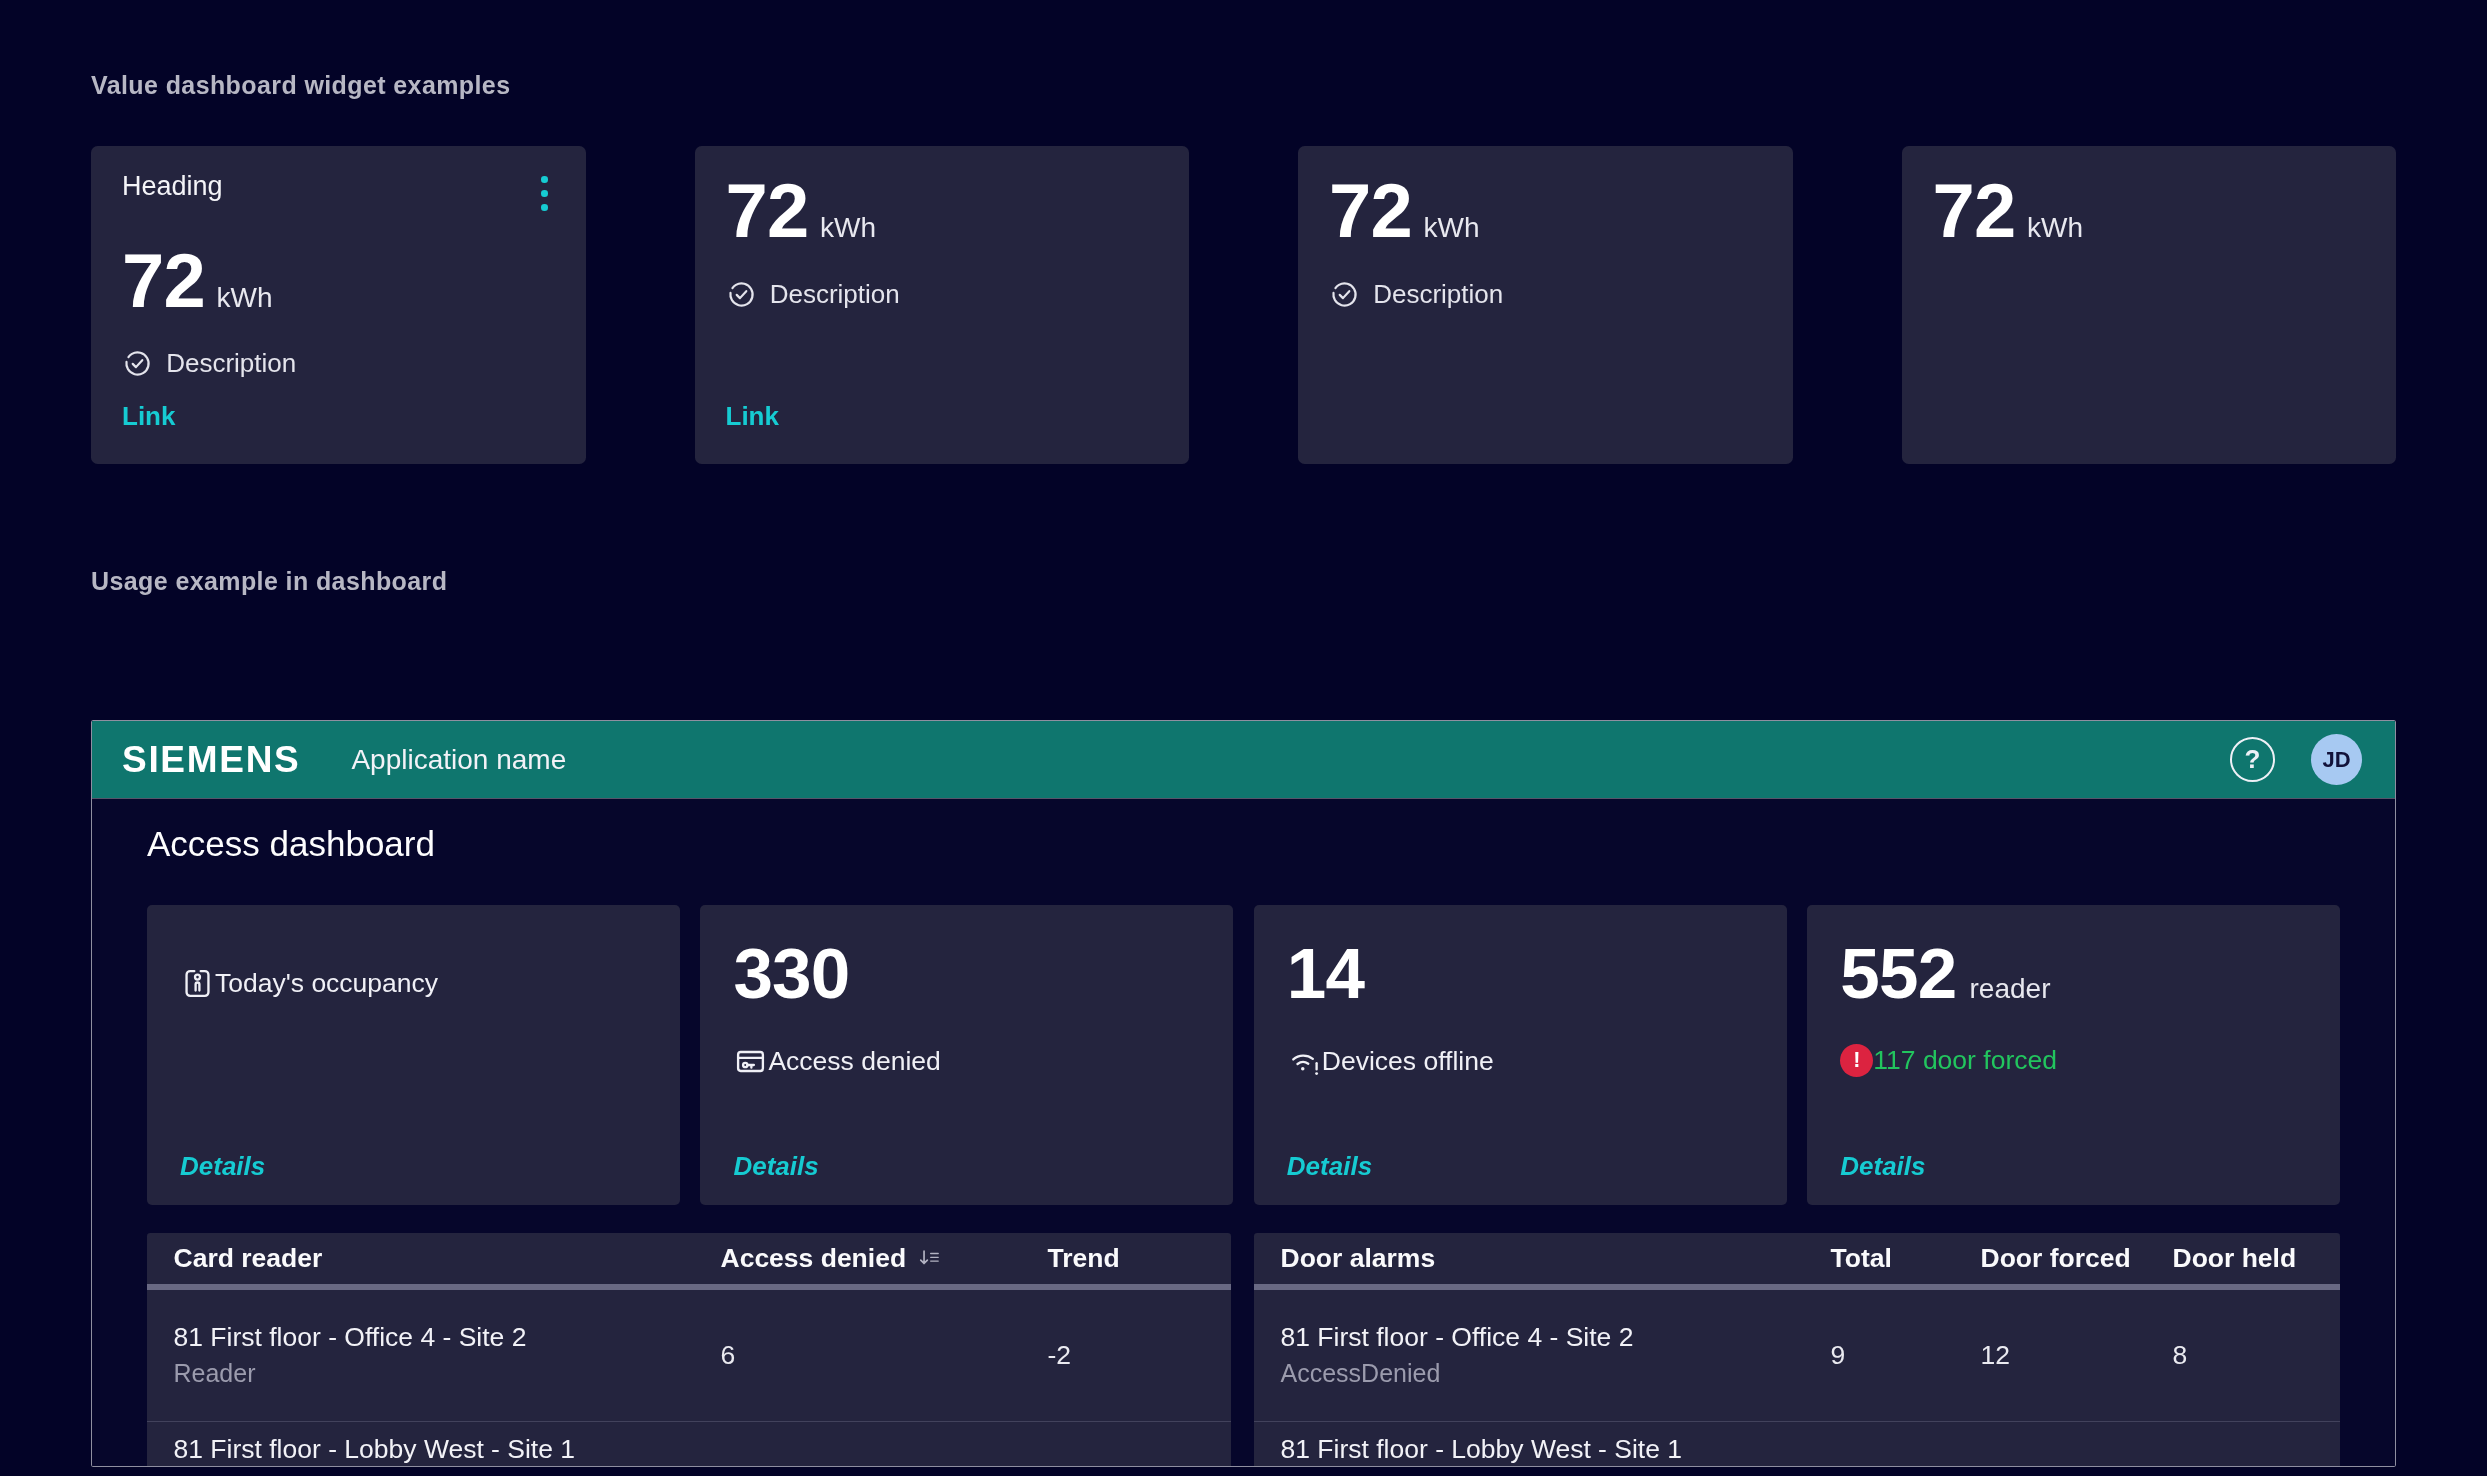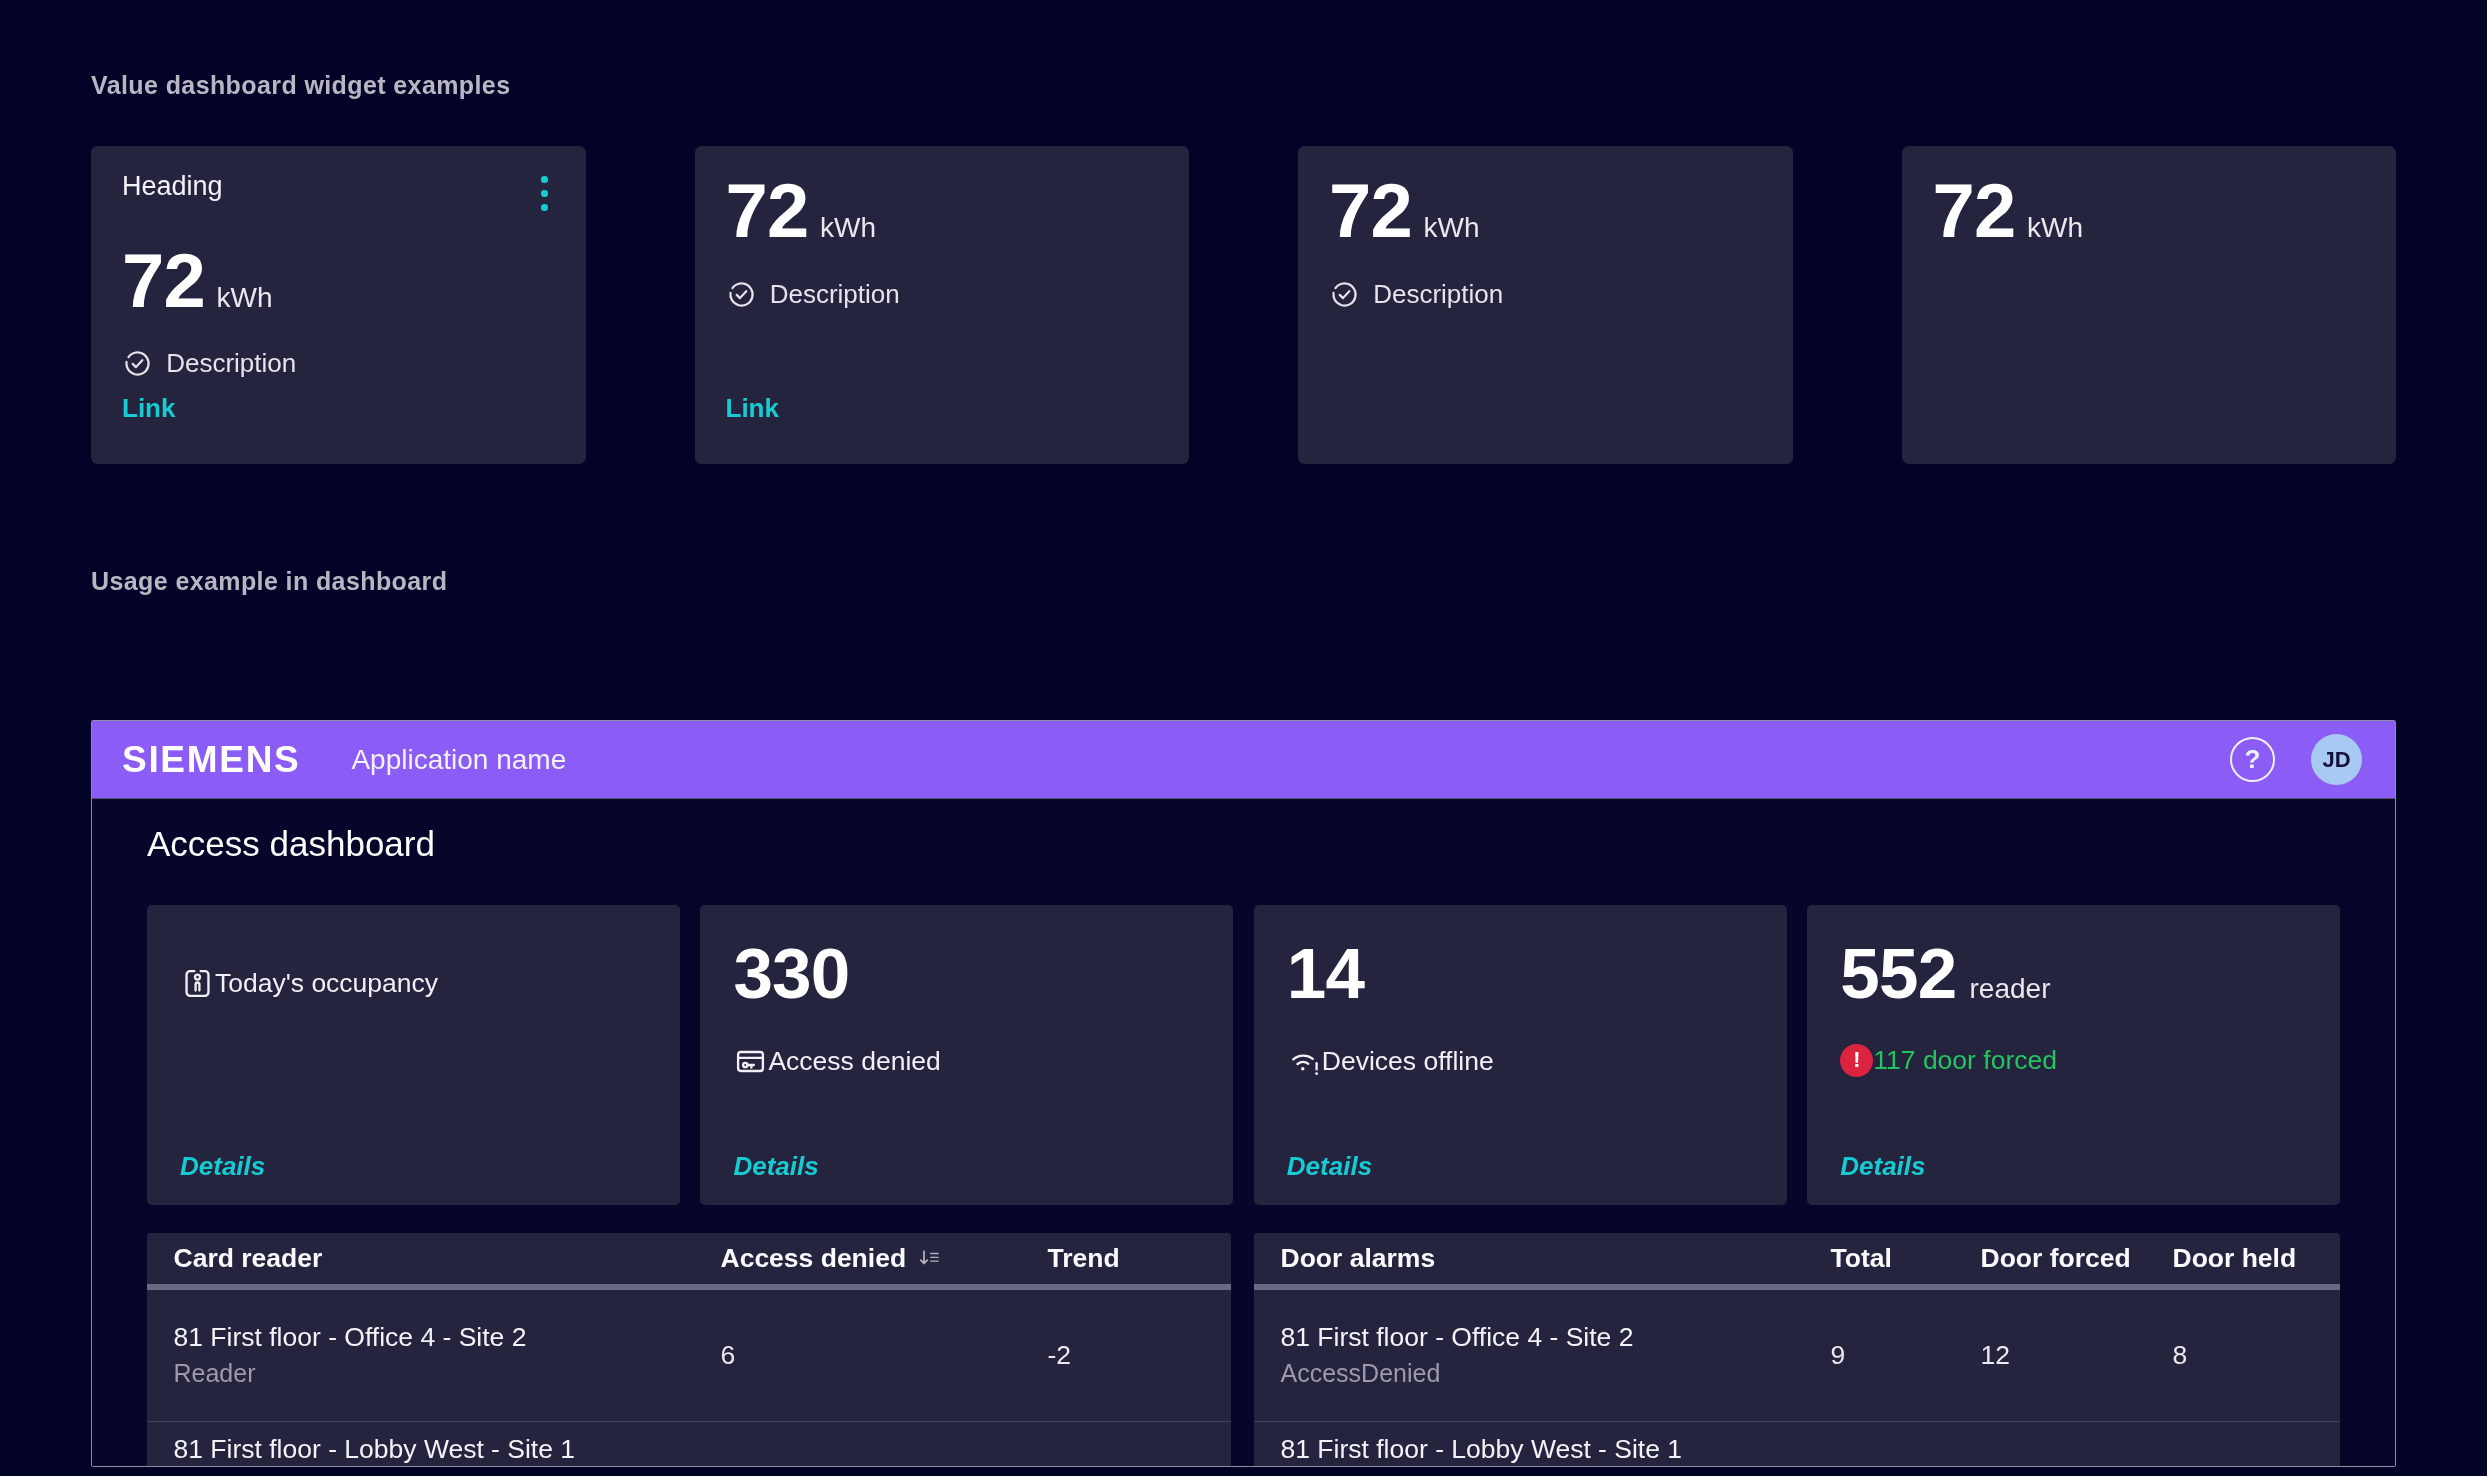--- a/index.html
+++ b/index.html
@@ -25,32 +25,32 @@
   .widget-card .card-title { font-size:27px; font-weight:400; color:#f4f4f8; }
   .kebab { display:flex; flex-direction:column; gap:7.4px; padding:5px 6.6px; cursor:pointer; }
   .kebab i { width:6.6px; height:6.6px; border-radius:50%; background:#16cbd2; }
   .value-row { display:flex; align-items:baseline; gap:11.6px; }
   .value-big { font-size:76px; font-weight:700; letter-spacing:-0.8px; color:#fff; line-height:1.05; }
   .value-unit { font-size:28px; color:#e8e8ef; }
   .wc1 .value-row { margin-top:25px; }
   .desc-row { display:flex; align-items:center; gap:13.2px; margin-top:28px; }
   .desc-row .txt { font-size:26px; color:#e4e4ec; }
   .card-link {
-    position:absolute; left:31px; bottom:40px;
+    position:absolute; left:31px; bottom:32px;
     font-size:26px; font-weight:700; color:#16cbd2; cursor:pointer;
   }
 
   
   .app-frame {
     margin-top:124px; width:2305px; height:747px;
     border:1.7px solid #8f8fa0; border-radius:1.7px;
     background:#06062b; overflow:hidden;
   }
   .app-header {
-    height:78px; background:#8b5cf6; border-bottom:1.7px solid #55556a;
+    height:78px; background:#0f766e; border-bottom:1.7px solid #55556a;
     display:flex; align-items:center; padding:0 33px 0 30px;
   }
   .brand { font-size:37px; font-weight:900; letter-spacing:1.7px; color:#fff; }
   .app-name { margin-left:51px; font-size:28px; color:#f2f2f7; }
   .header-spacer { flex:1; }
   .help-circle {
     width:45px; height:45px; border-radius:50%; border:2.5px solid #eef0f6;
     display:flex; align-items:center; justify-content:center;
     font-size:26px; font-weight:600; color:#eef0f6; cursor:pointer;
   }

